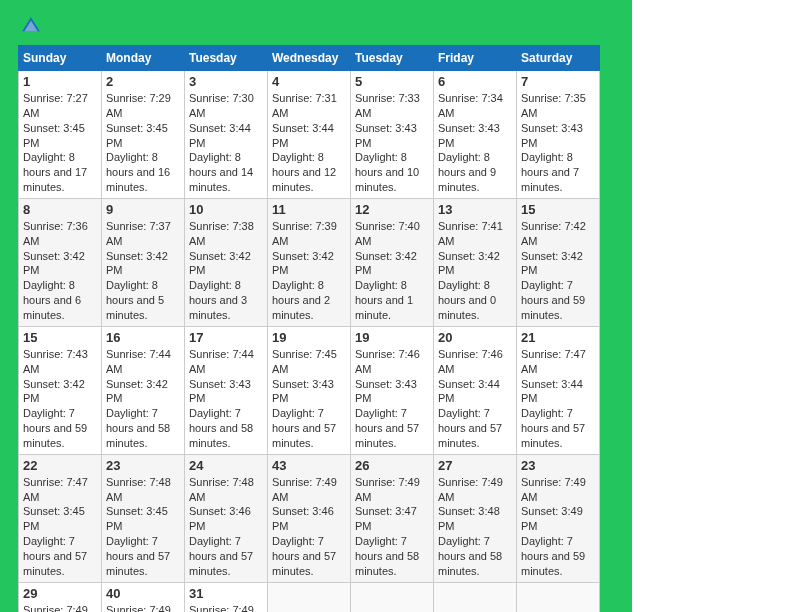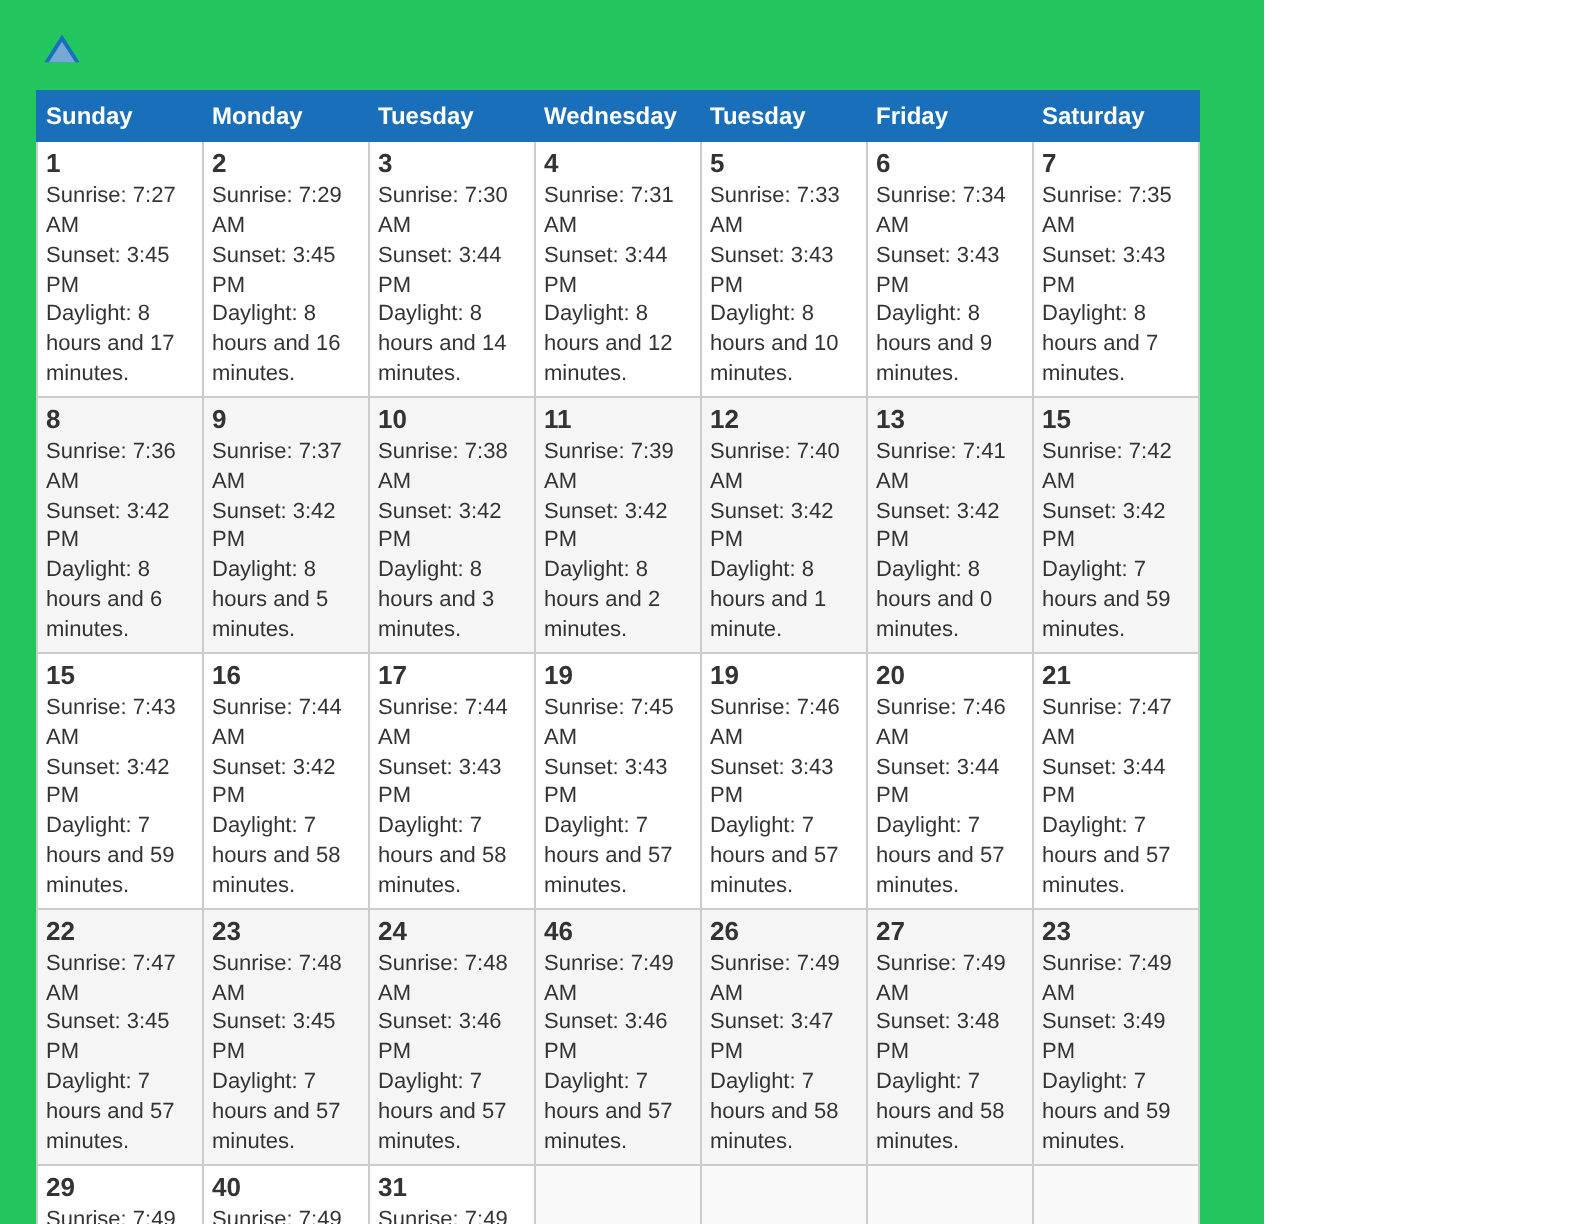--- a/index.html
+++ b/index.html
@@ -231,21 +231,21 @@
           </td>
           <td>
             <span class="day-num">23</span>
             <div class="day-detail">Sunrise: 7:48 AM<br>Sunset: 3:45 PM<br>Daylight: 7 hours and 57 minutes.</div>
           </td>
           <td>
             <span class="day-num">24</span>
             <div class="day-detail">Sunrise: 7:48 AM<br>Sunset: 3:46 PM<br>Daylight: 7 hours and 57 minutes.</div>
           </td>
           <td>
-            <span class="day-num">46</span>
+            <span class="day-num">43</span>
             <div class="day-detail">Sunrise: 7:49 AM<br>Sunset: 3:46 PM<br>Daylight: 7 hours and 57 minutes.</div>
           </td>
           <td>
             <span class="day-num">26</span>
             <div class="day-detail">Sunrise: 7:49 AM<br>Sunset: 3:47 PM<br>Daylight: 7 hours and 58 minutes.</div>
           </td>
           <td>
             <span class="day-num">27</span>
             <div class="day-detail">Sunrise: 7:49 AM<br>Sunset: 3:48 PM<br>Daylight: 7 hours and 58 minutes.</div>
           </td>

